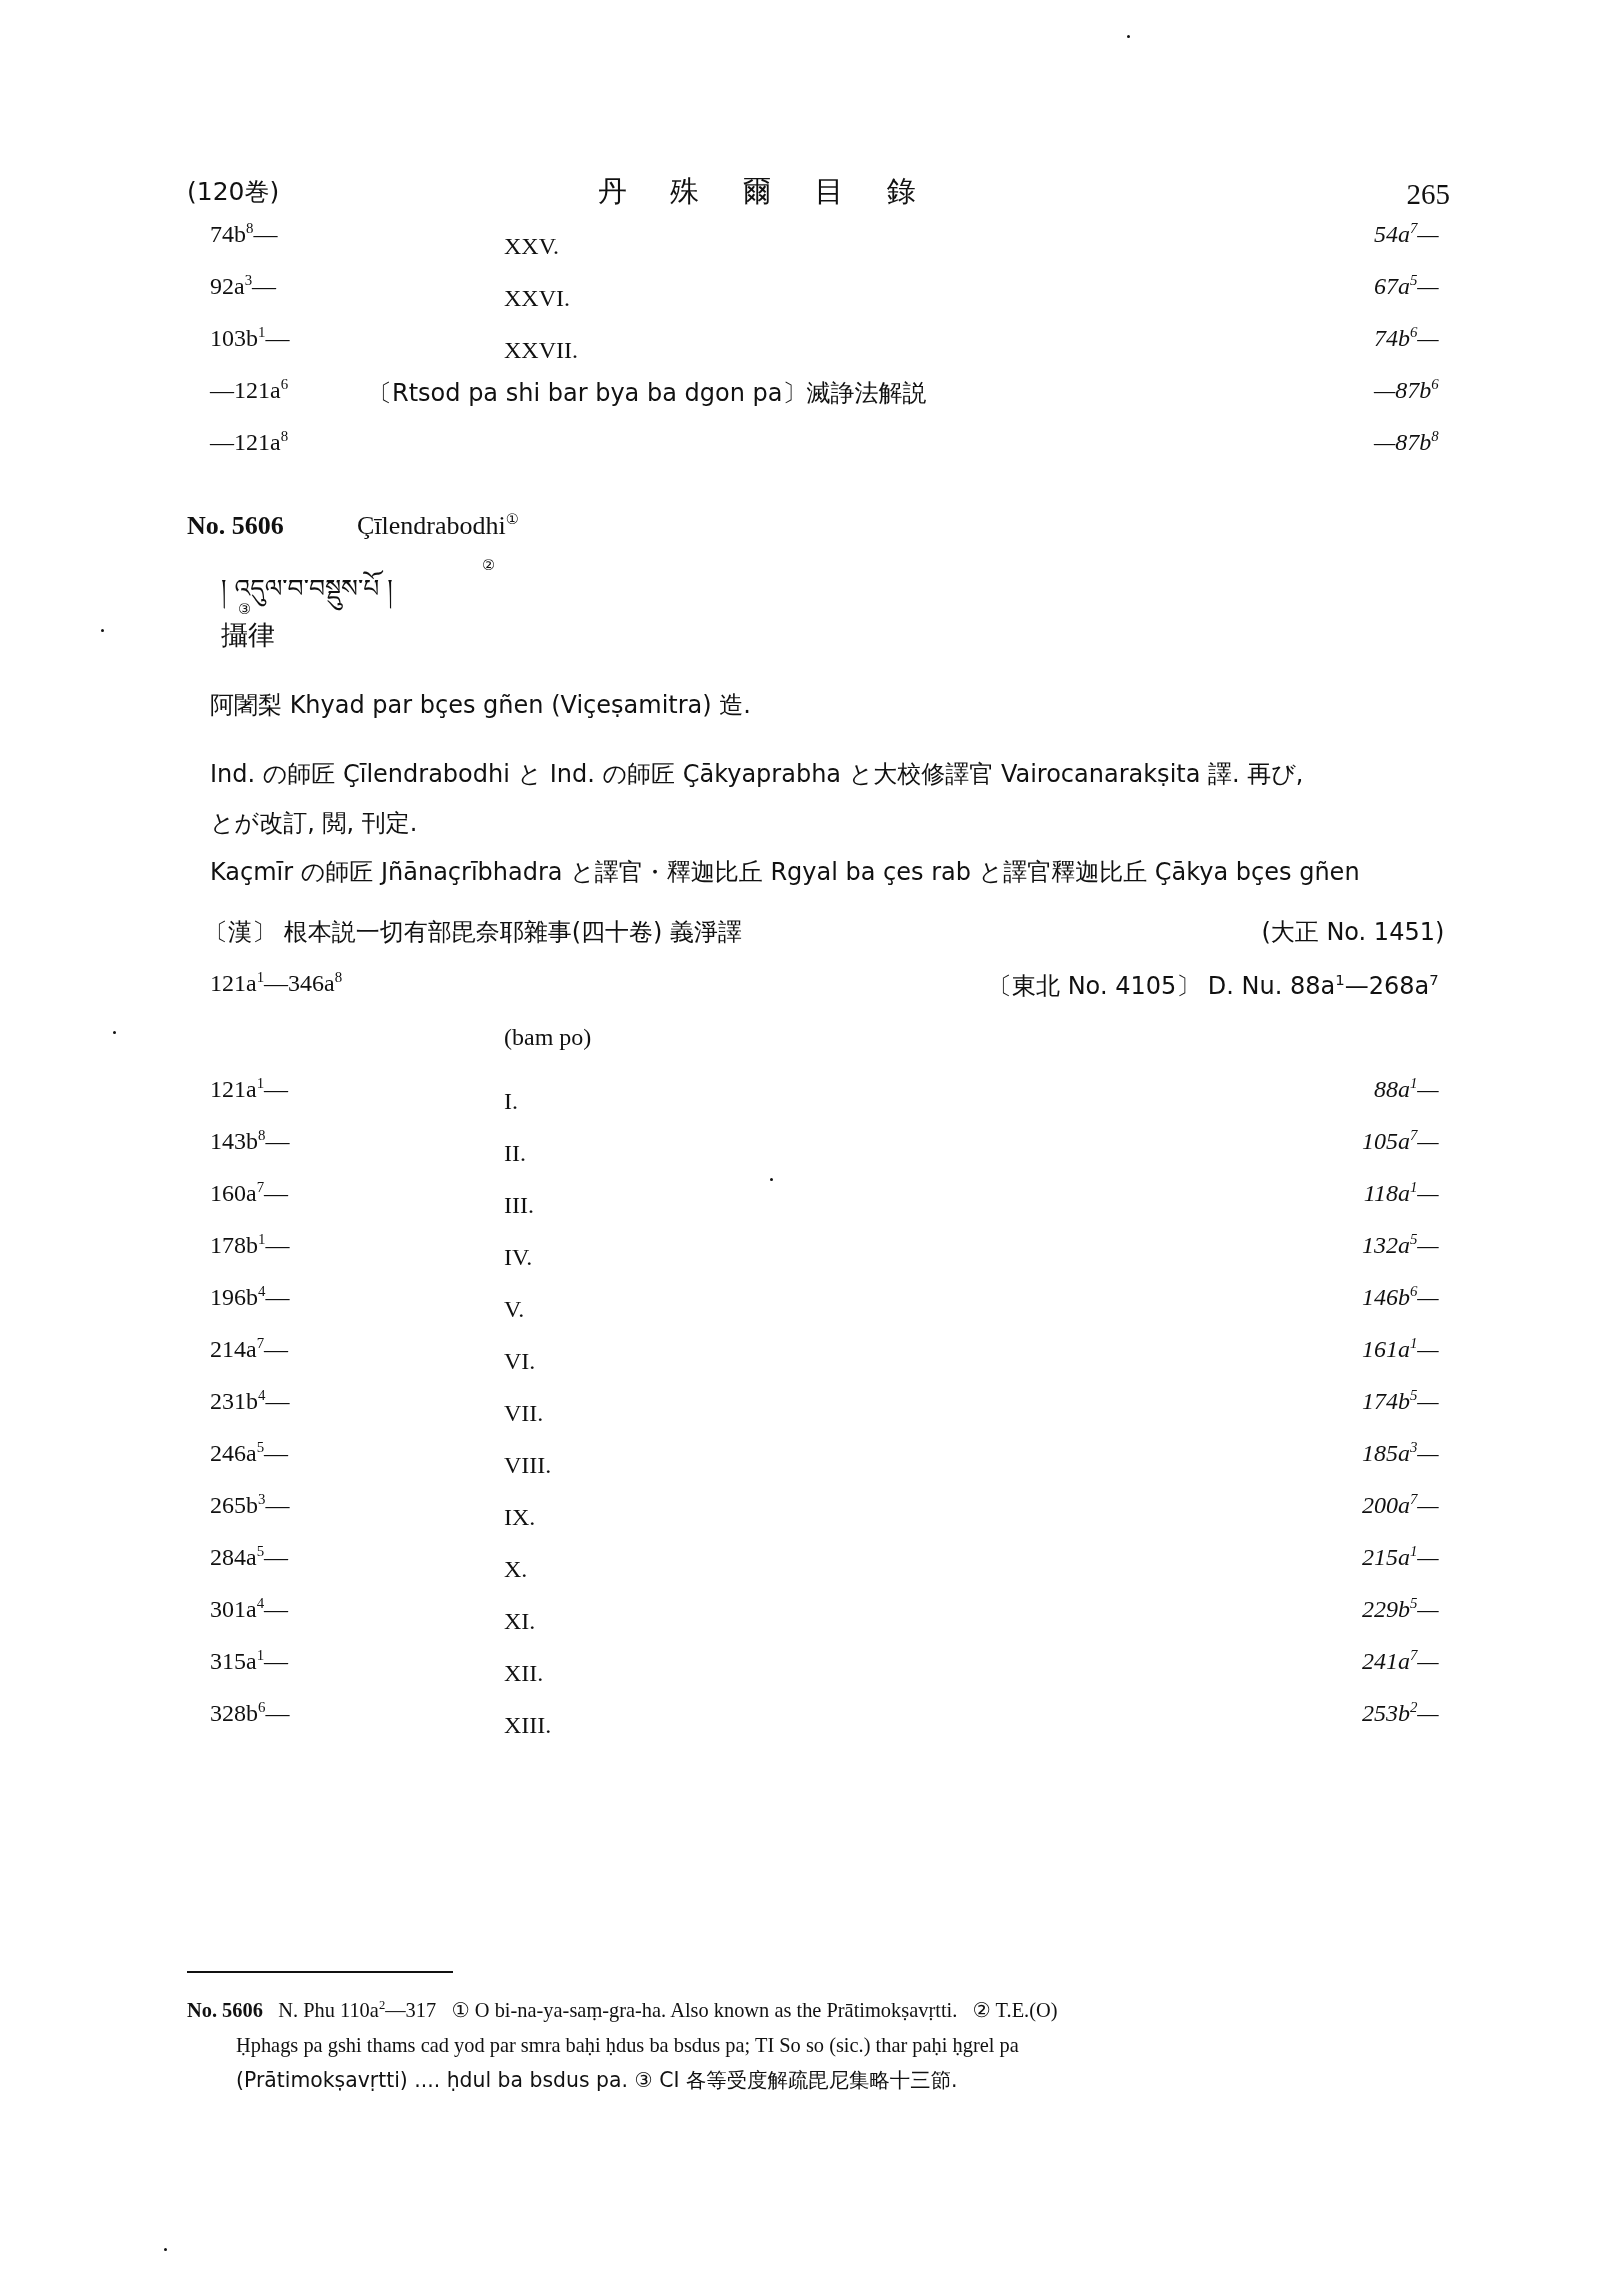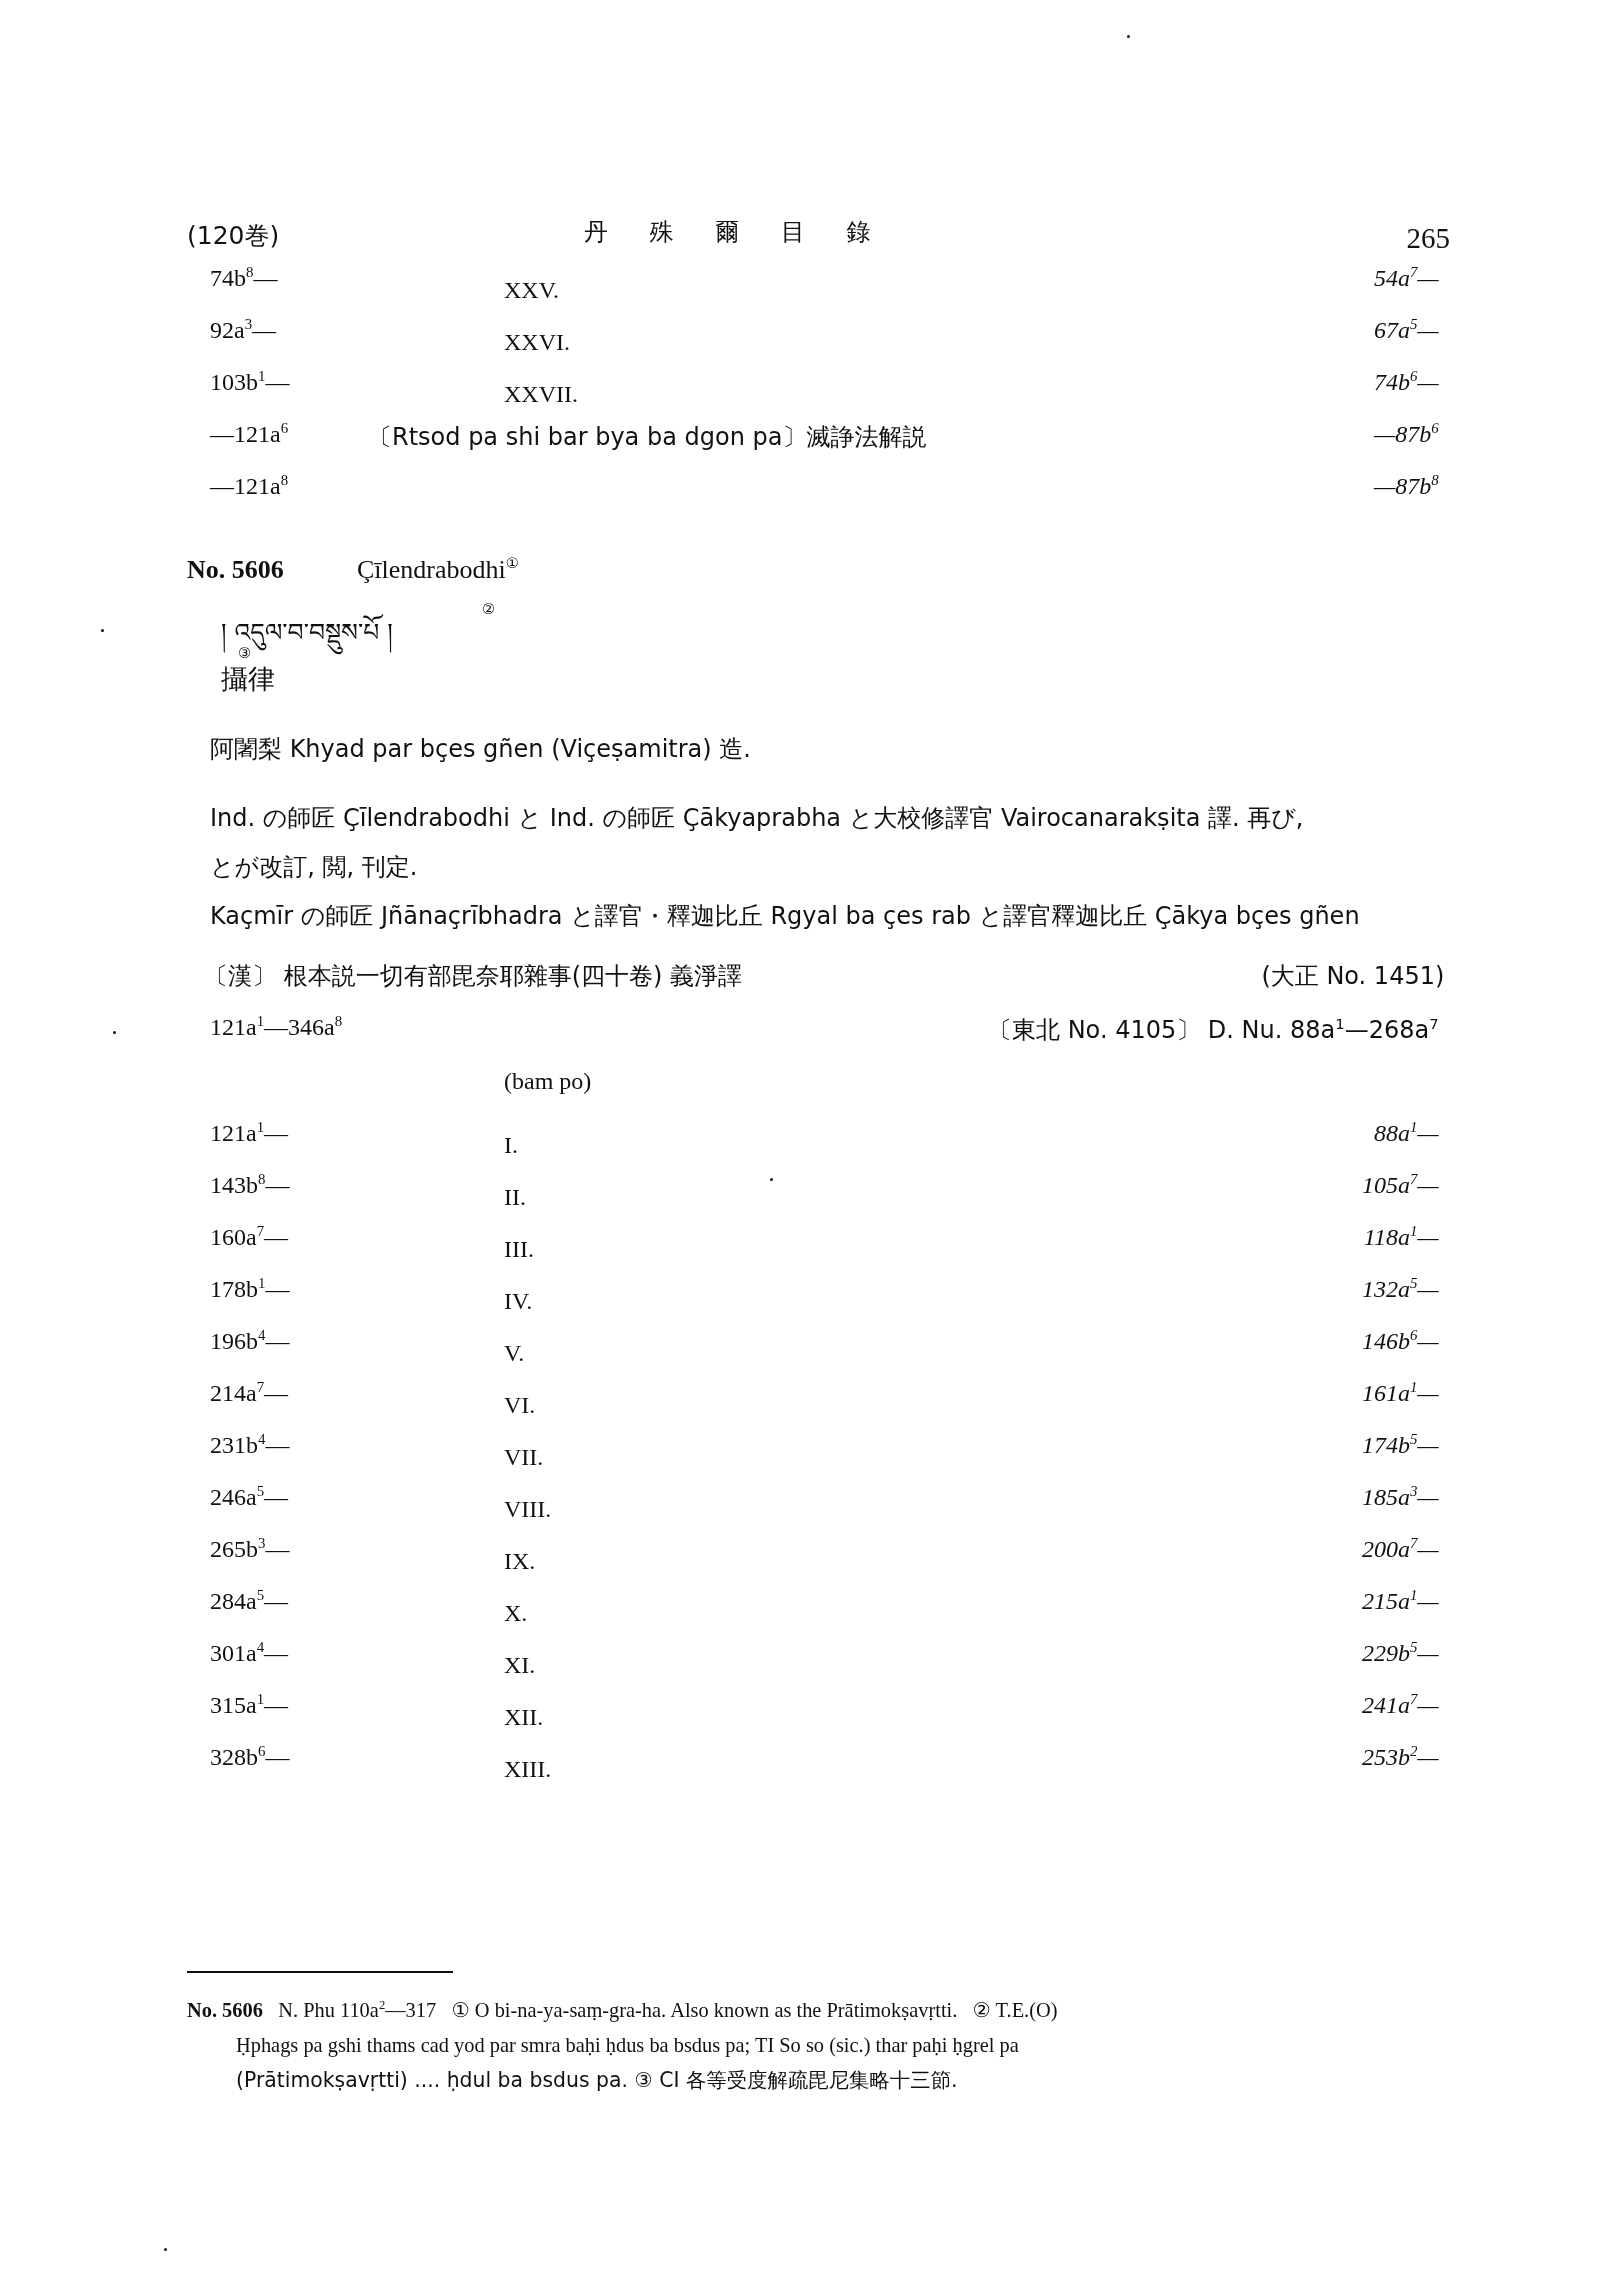--- a/index.html
+++ b/index.html
@@ -19,40 +19,39 @@
     position: absolute;
     top: 0; left: 0;
     width: 1624px;
     height: 2295px;
   }
   .content {
     position: absolute;
     left: 187px;
     top: 170px;
     width: 1263px;
-    margin-top: 44px;
   }
   
   .header {
     position: relative;
     height: 51px;
     font-size: 26px;
   }
   .header .vol {
     position: absolute;
     left: 0;
     top: 4.5px;
     font-size: 25px;
     font-family: "DejaVu Sans", sans-serif;
   }
   .header .title {
     position: absolute;
-    left: 397px;
+    left: 411px;
     top: 2.3px;
-    font-size: 24px;
+    font-size: 29px;
     font-family: "DejaVu Sans", sans-serif;
     letter-spacing: 17px;
   }
   .header .pageno {
     position: absolute;
     right: 0;
     top: 8px;
     font-size: 29px;
     font-family: "Liberation Serif", serif;
   }

